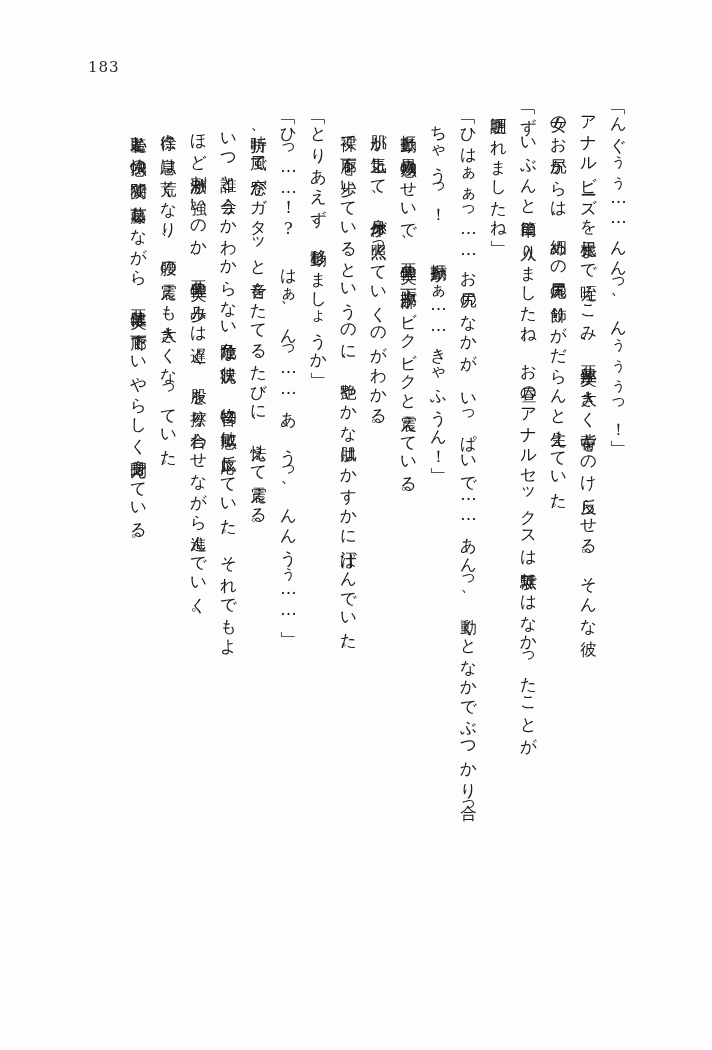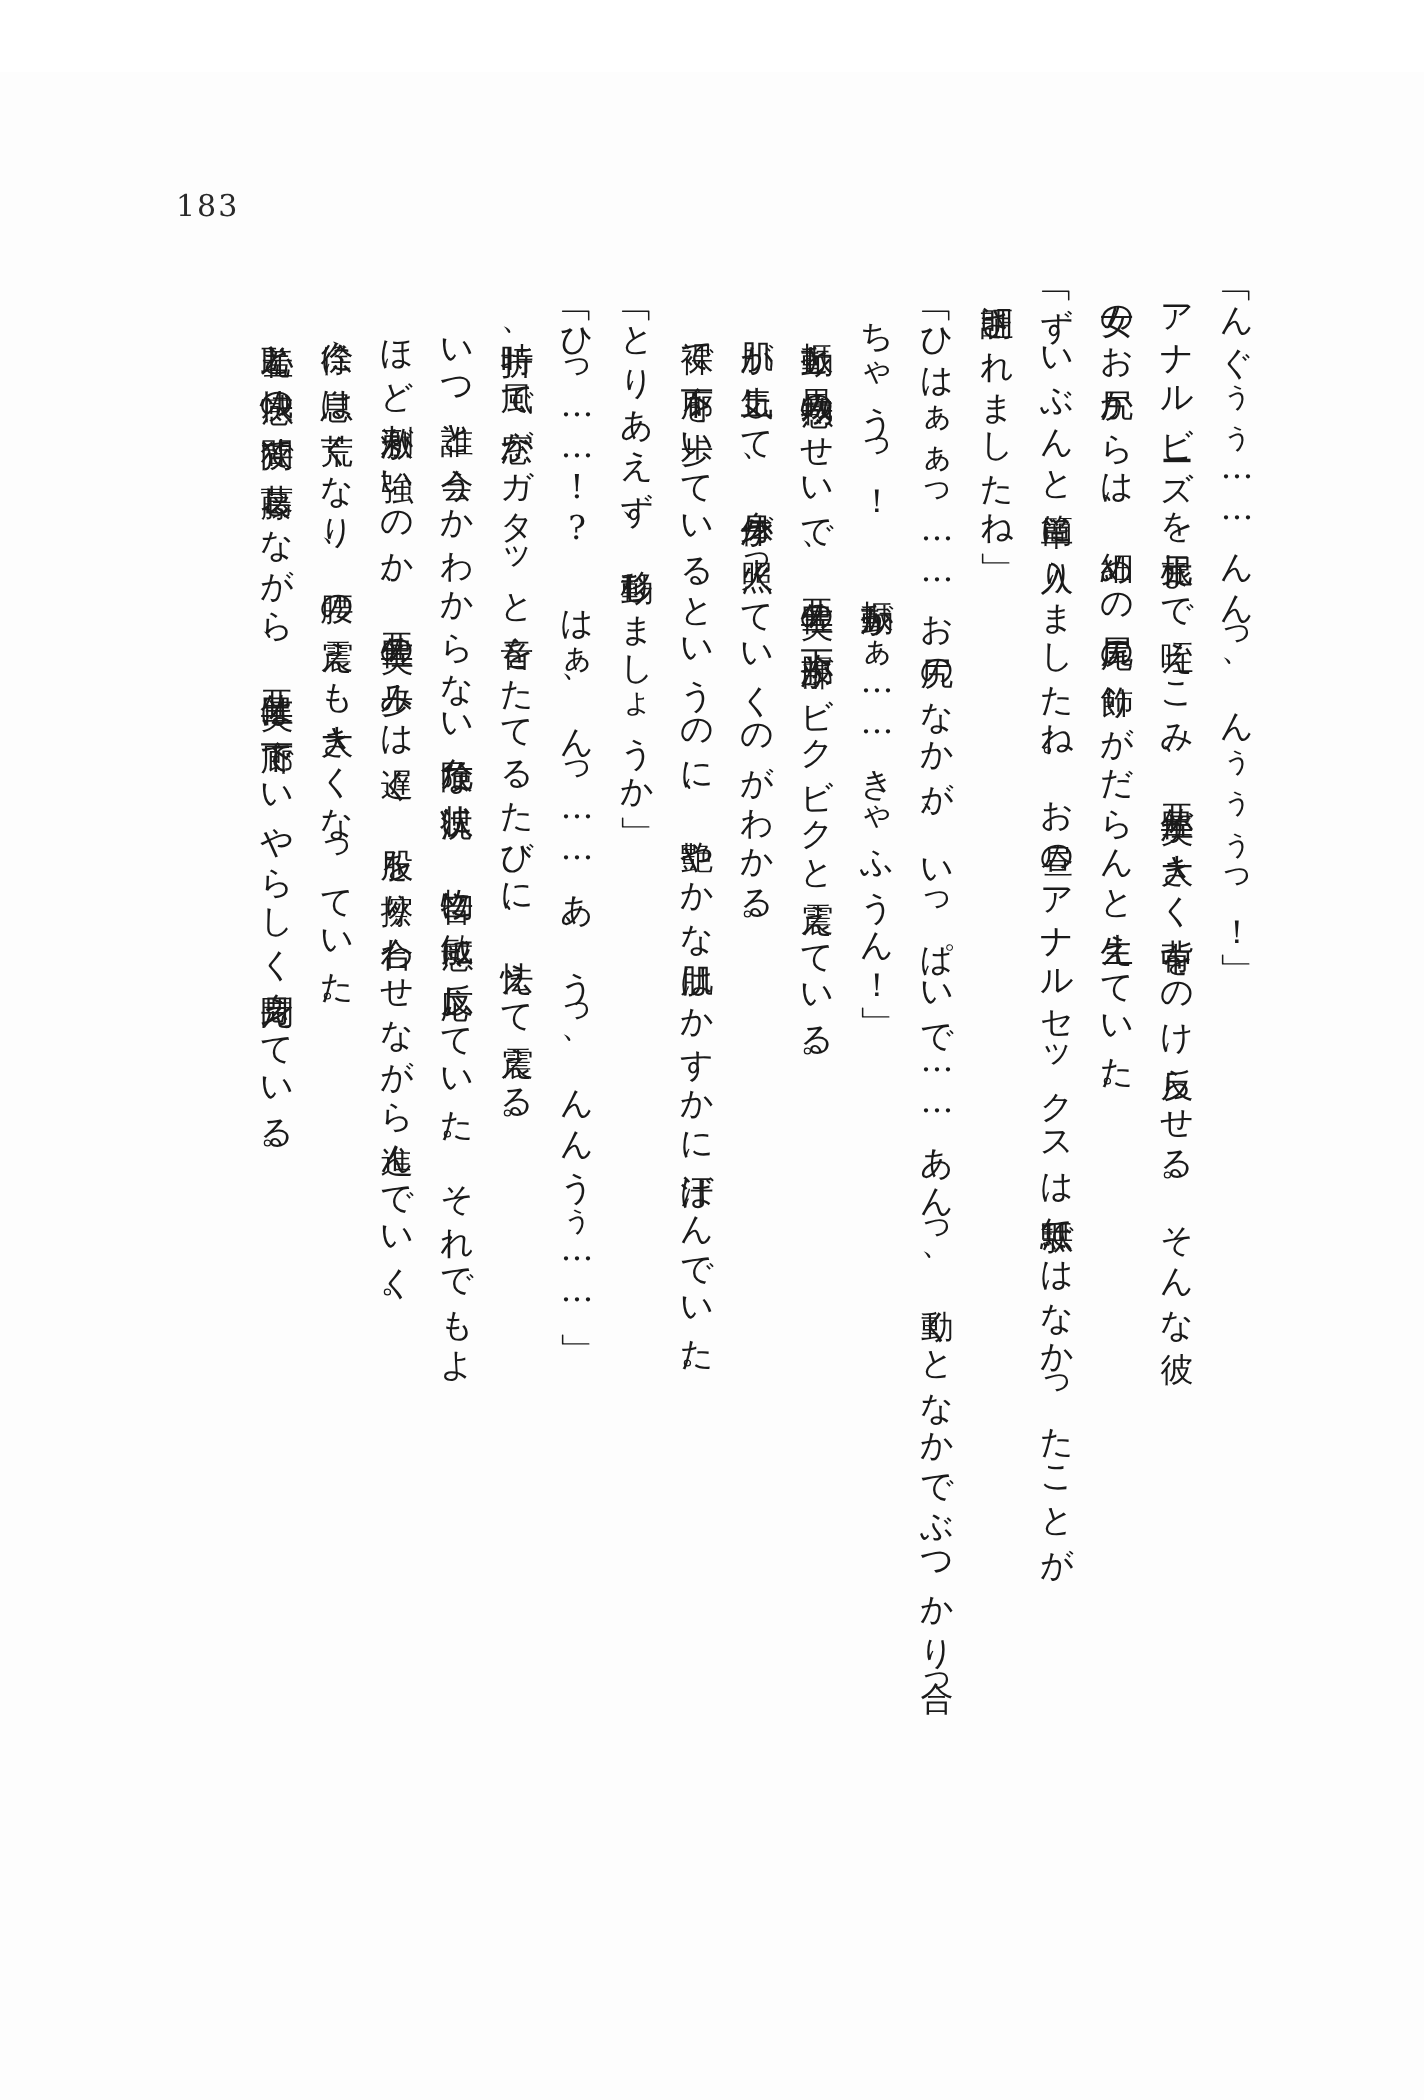--- a/index.html
+++ b/index.html
@@ -13,21 +13,20 @@
     font-family: "DejaVu Serif", "Liberation Serif", serif;
     color: #1b1b1b;
     position: relative;
     overflow: hidden;
   }
 
   .page {
     position: absolute;
     inset: 0;
     background: #fdfdfd;
-    margin-top: 36px;
   }
 
   
   .folio {
     position: absolute;
     top: 58px;
     left: 88px;
     font-size: 15px;
     letter-spacing: 1px;
     color: #2a2a2a;

